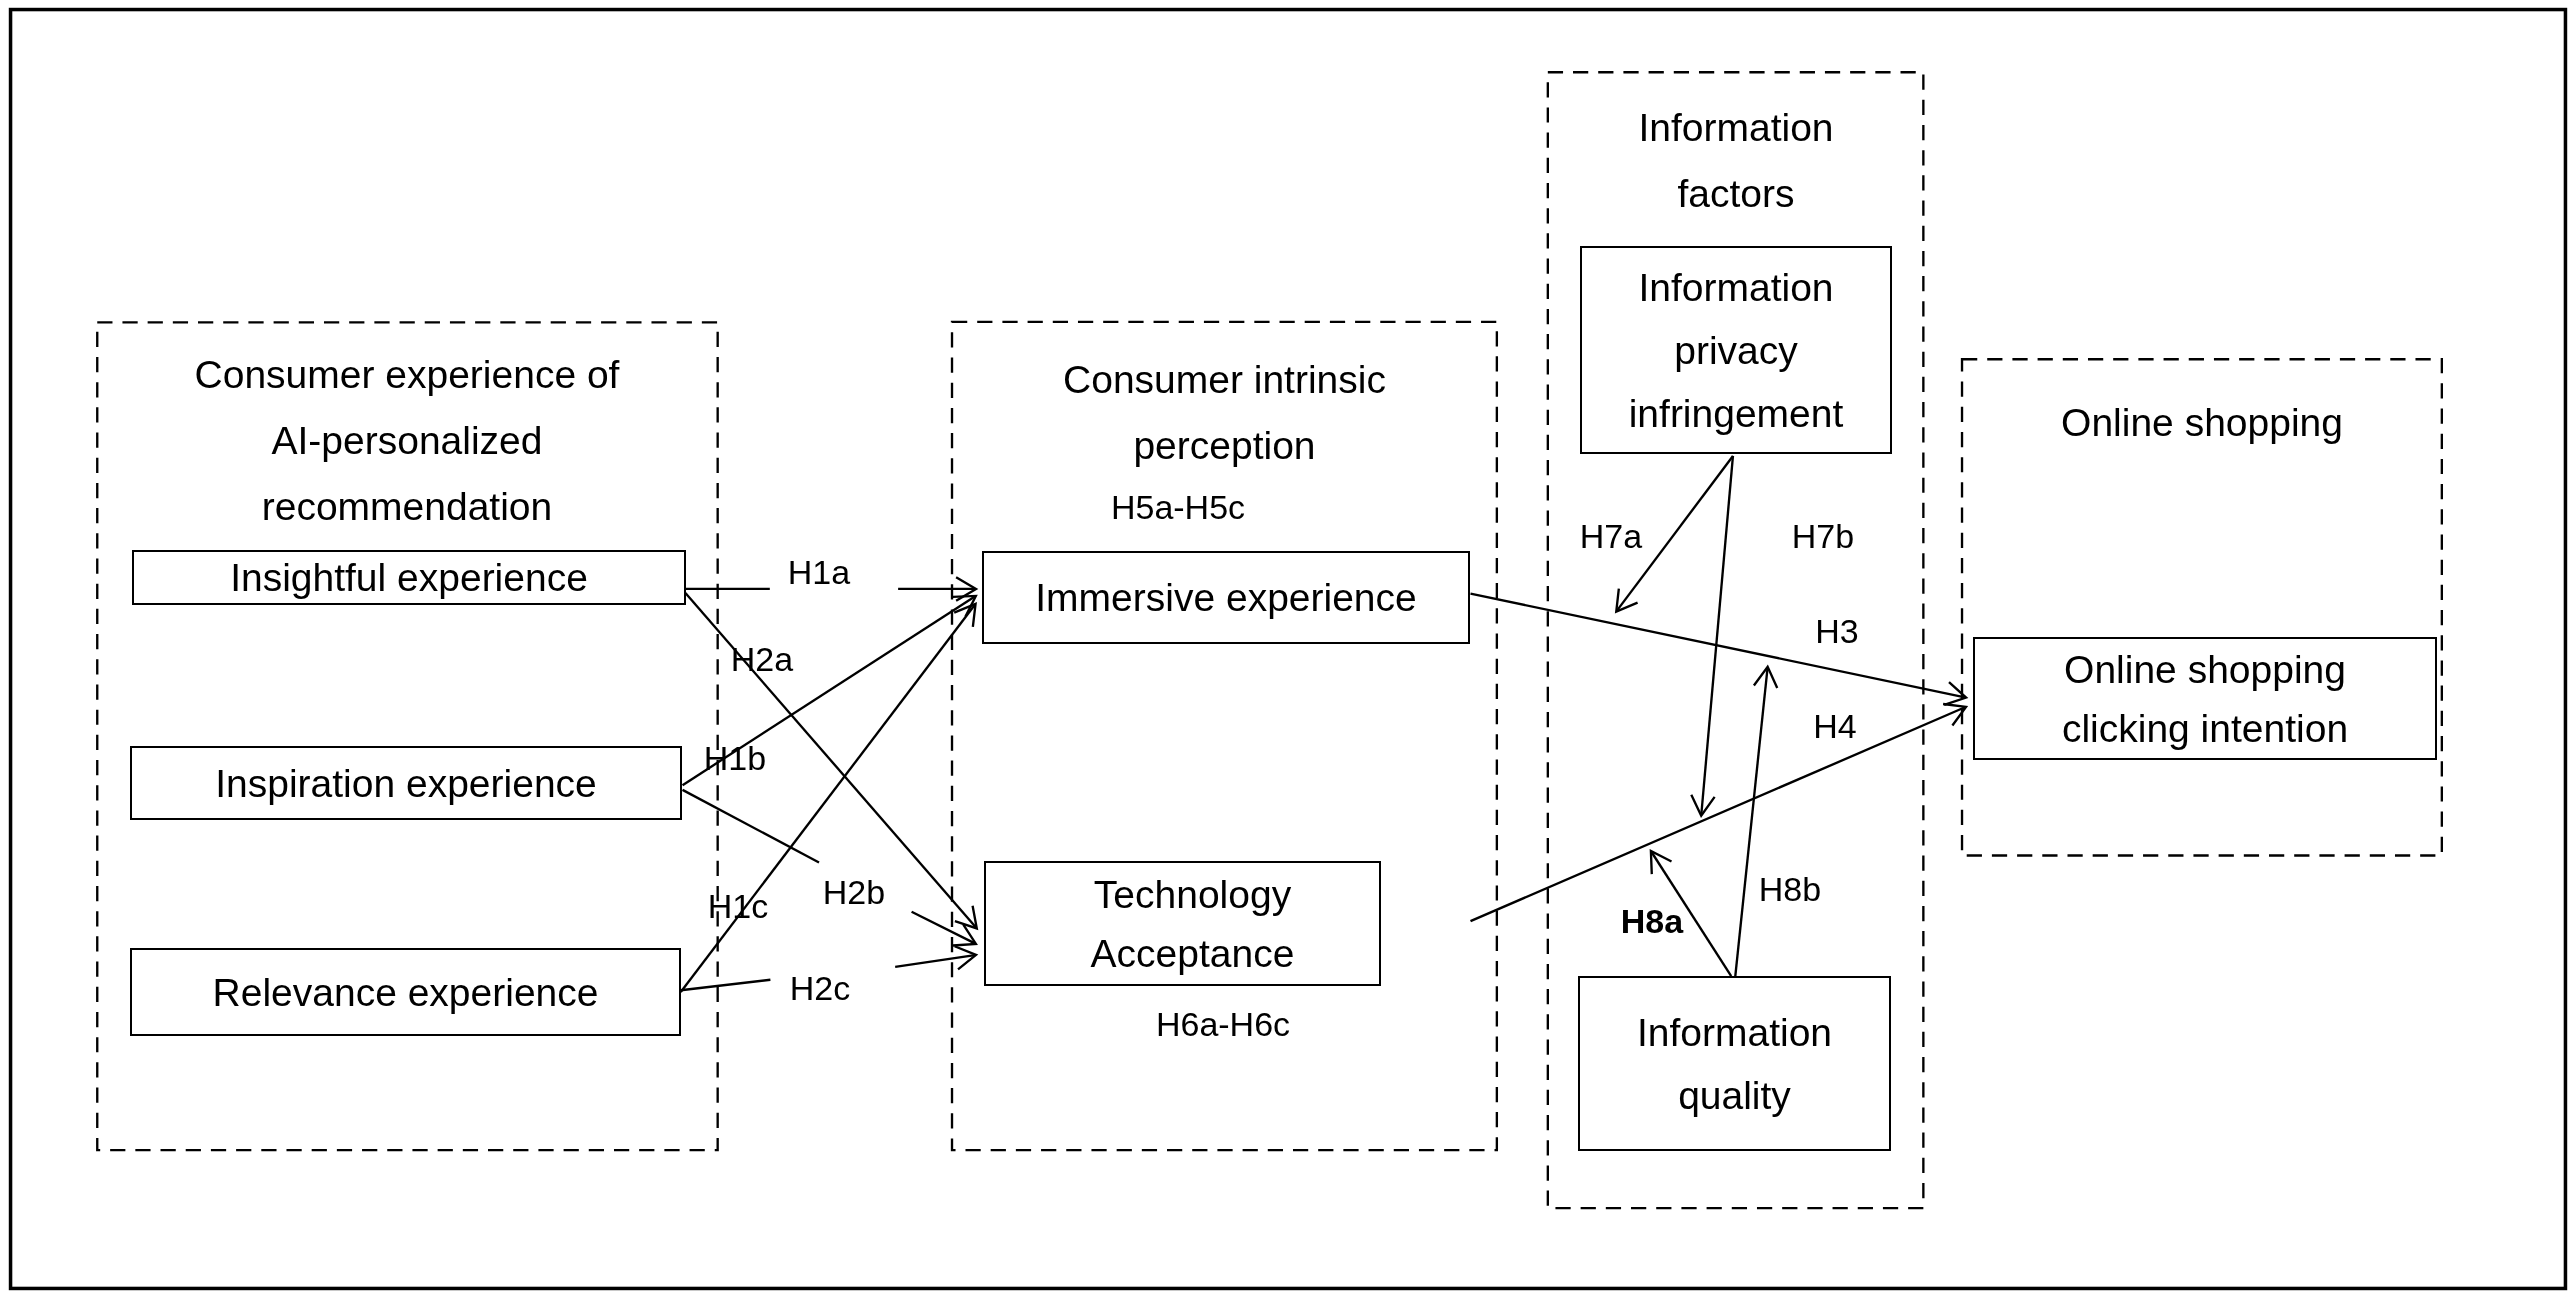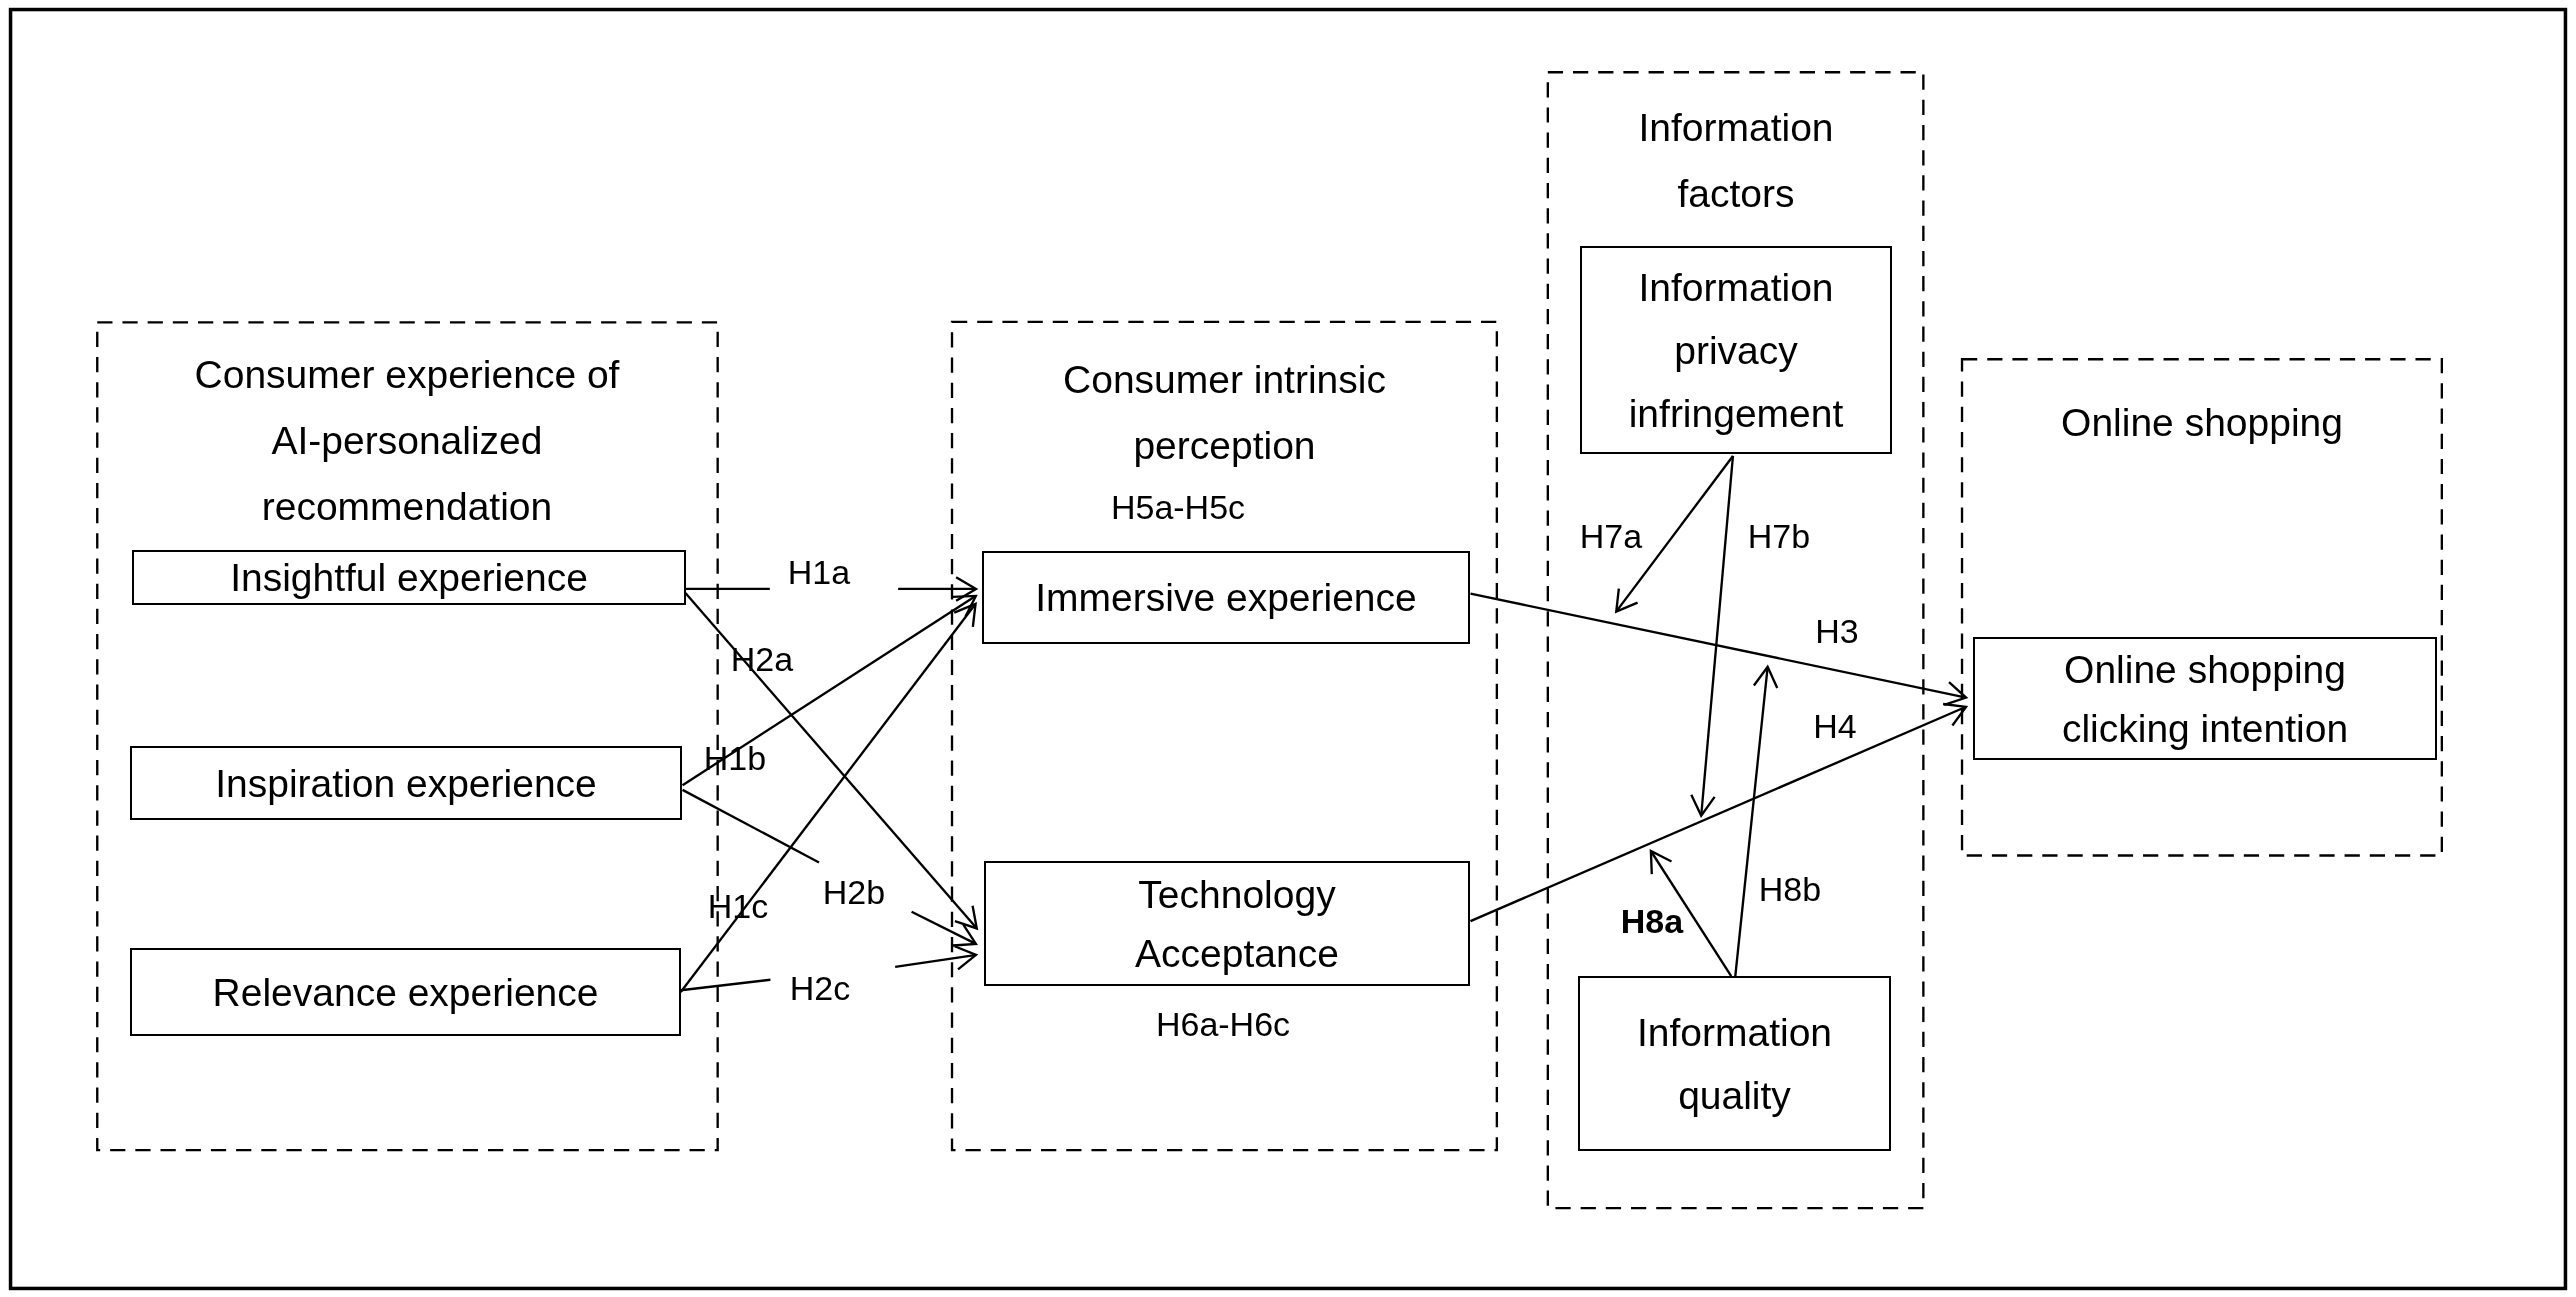--- a/index.html
+++ b/index.html
@@ -104,21 +104,21 @@
   </div>
   <div class="node" style="left:130px;top:746px;width:552px;height:74px;">
     <div>Inspiration experience</div>
   </div>
   <div class="node" style="left:130px;top:948px;width:551px;height:88px;">
     <div>Relevance experience</div>
   </div>
   <div class="node" style="left:982px;top:551px;width:488px;height:93px;">
     <div>Immersive experience</div>
   </div>
-  <div class="node" style="left:984px;top:861px;width:486px;height:125px;padding-left:20px;">
+  <div class="node" style="left:984px;top:861px;width:397px;height:125px;padding-left:20px;">
     <div>Technology</div>
     <div>Acceptance</div>
   </div>
   <div class="node privacy-lines" style="left:1580px;top:246px;width:312px;height:208px;">
     <div>Information</div>
     <div>privacy</div>
     <div>infringement</div>
   </div>
   <div class="node privacy-lines" style="left:1578px;top:976px;width:313px;height:175px;">
     <div>Information</div>
@@ -131,20 +131,20 @@
 
   <div class="hlabel" style="left:819px;top:572px;">H1a</div>
   <div class="hlabel" style="left:762px;top:659px;">H2a</div>
   <div class="hlabel" style="left:735px;top:758px;">H1b</div>
   <div class="hlabel" style="left:738px;top:906px;">H1c</div>
   <div class="hlabel" style="left:854px;top:892px;">H2b</div>
   <div class="hlabel" style="left:820px;top:988px;">H2c</div>
   <div class="hlabel" style="left:1178px;top:507px;">H5a-H5c</div>
   <div class="hlabel" style="left:1203px;top:1024px;margin-left:20px;">H6a-H6c</div>
   <div class="hlabel" style="left:1611px;top:536px;">H7a</div>
-  <div class="hlabel" style="left:1779px;top:536px;">H7b</div>
+  <div class="hlabel" style="left:1823px;top:536px;">H7b</div>
   <div class="hlabel" style="left:1837px;top:631px;text-align:right;">H3</div>
   <div class="hlabel" style="left:1835px;top:726px;">H4</div>
   <div class="hlabel" style="left:1652px;top:921px;font-weight:bold;">H8a</div>
   <div class="hlabel" style="left:1790px;top:889px;">H8b</div>
 
 </div>
 
 
 </body></html>

